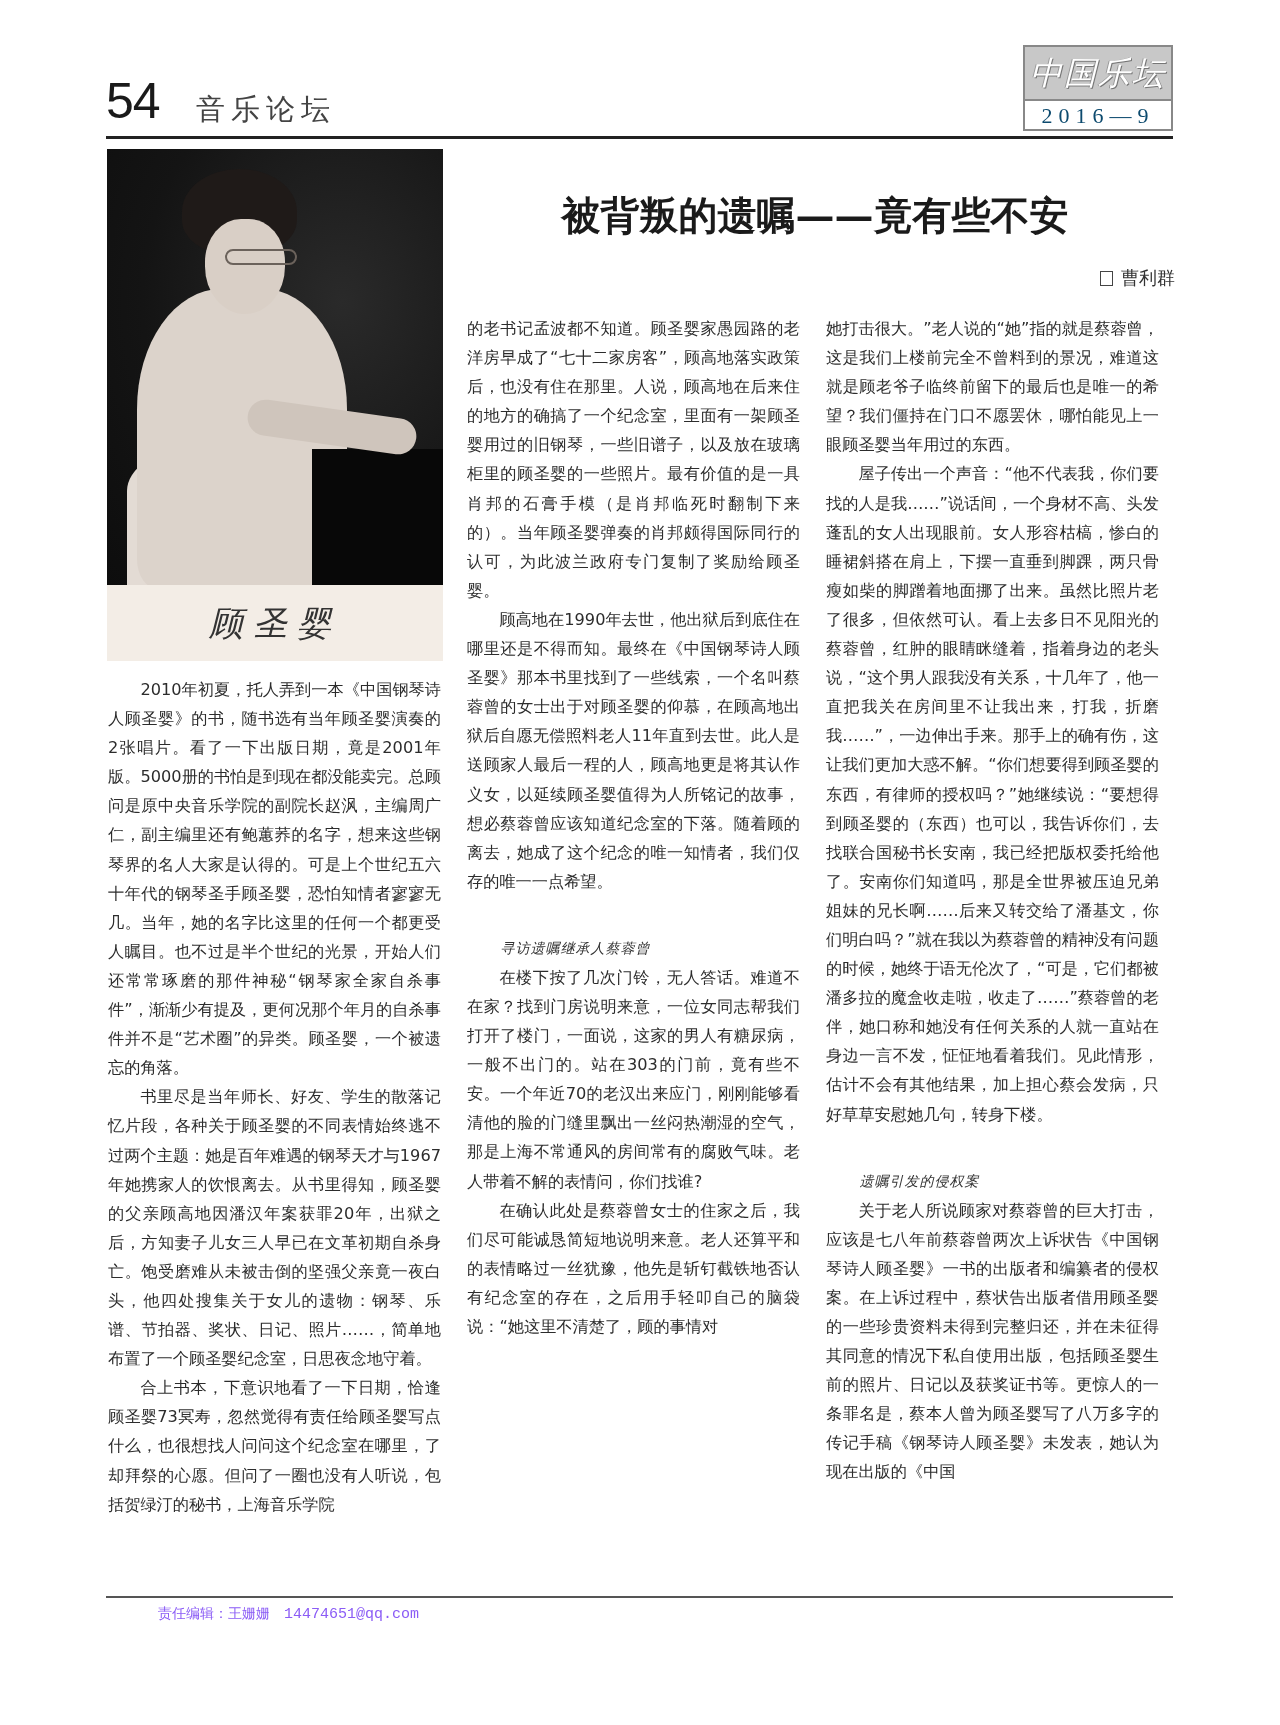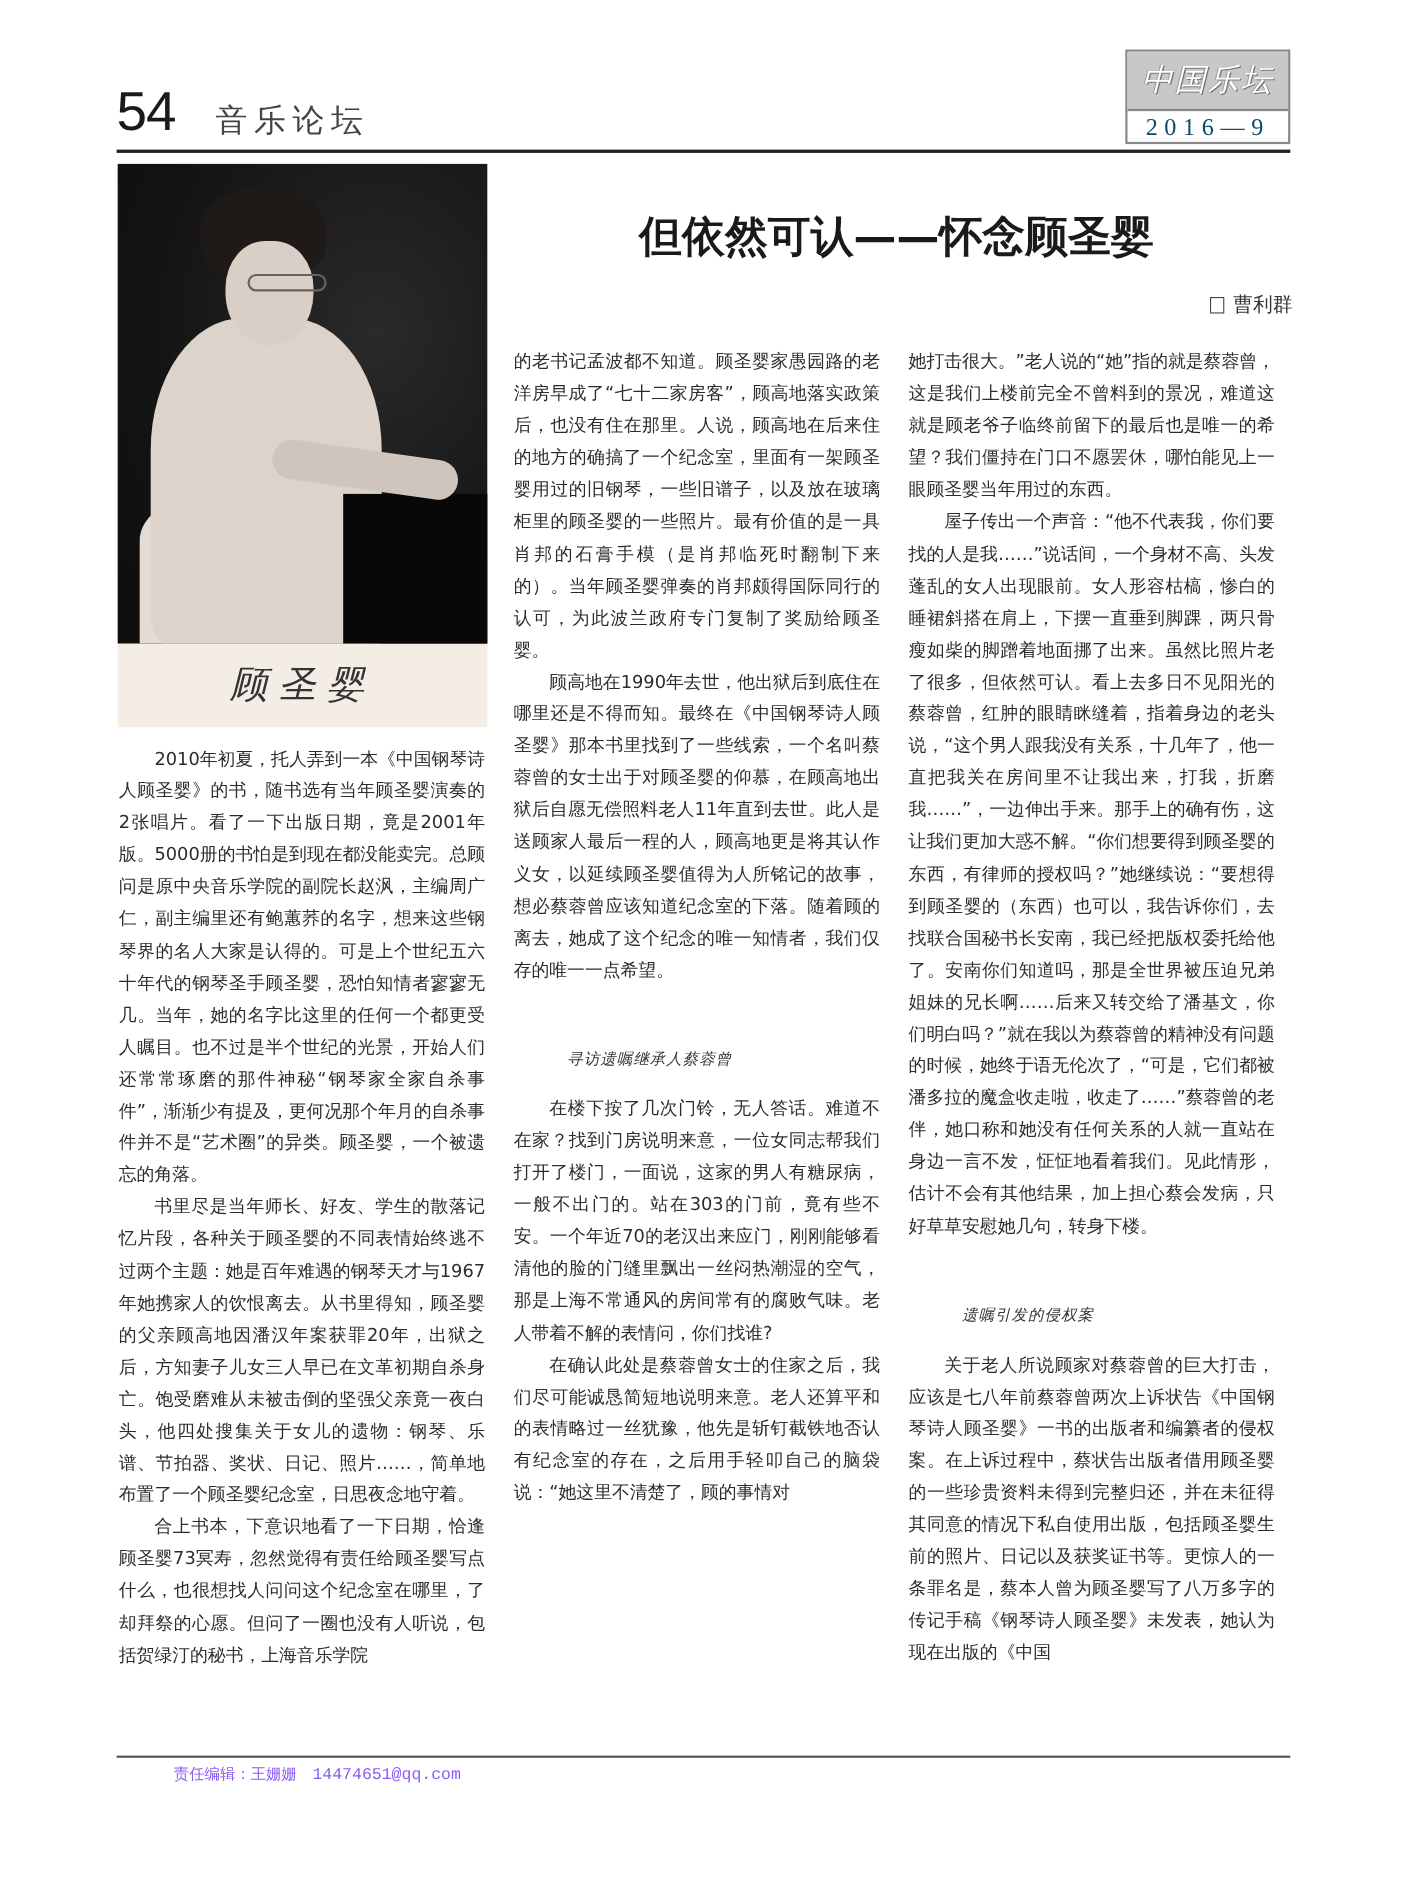--- a/index.html
+++ b/index.html
@@ -16,21 +16,21 @@
     position: absolute; left: 196px; top: 92px;
     font-family: "DejaVu Serif", serif; font-size: 29px; line-height: 34px;
     color: #444; letter-spacing: 6px;
   }
   .masthead {
     position: absolute; left: 1023px; top: 45px; width: 150px; height: 86px;
     border: 2px solid #888; box-sizing: border-box; background: #fff;
   }
   .masthead-logo {
     height: 52px; background: #c8c8c8; border-bottom: 2px solid #888;
-    font-family: "DejaVu Serif", serif; font-style: italic; font-size: 28px; line-height: 52px;
+    font-family: "DejaVu Serif", serif; font-style: italic; font-size: 32px; line-height: 52px;
     color: #fff; text-align: center; letter-spacing: 2px;
     text-shadow: 1px 1px 0 #777, -1px 0 0 #999;
   }
   .masthead-issue {
     height: 30px; font-family: "Liberation Serif", serif; font-size: 22px; line-height: 30px;
     text-align: center; letter-spacing: 6px; color: #0c4a6e;
   }
   .header-rule {
     position: absolute; left: 106px; top: 136px; width: 1067px; height: 3px; background: #222;
   }
@@ -67,21 +67,21 @@
     display: inline-block; width: 13px; height: 15px; border: 1.5px solid #444;
     vertical-align: -2px; margin-right: 8px; box-sizing: border-box;
   }
   .col {
     position: absolute; width: 333px; font-size: 16.2px; line-height: 29.1px;
     color: #2c2c2c; text-align: justify;
   }
   .col p { margin: 0; text-indent: 2em; }
   .col p.cont { text-indent: 0; }
   .col h3 {
-    margin: 15px; font-family: "DejaVu Serif", serif; font-style: italic; font-weight: normal;
+    margin: 0; font-family: "DejaVu Serif", serif; font-style: italic; font-weight: normal;
     font-size: 14px; line-height: 29px; color: #333; padding-left: 2.4em; letter-spacing: 1px;
   }
   .col-1 { left: 108px; top: 675px; }
   .col-2 { left: 467px; top: 314px; }
   .col-3 { left: 826px; top: 314px; }
   .gap { height: 38px; }
   .footer-rule {
     position: absolute; left: 106px; top: 1596px; width: 1067px; height: 2px; background: #555;
   }
   .footer-editor {
@@ -107,21 +107,21 @@
     <div class="dress"></div>
     <div class="hair"></div>
     <div class="face"></div>
     <div class="glasses"></div>
     <div class="piano"></div>
     <div class="arm"></div>
   </div>
   <div class="photo-caption">顾圣婴</div>
 </div>
 
-<div class="title">但依然可认——怀念顾圣婴</div>
+<div class="title">被背叛的遗嘱——竟有些不安</div>
 <div class="byline">
   <span class="box-icon"></span><span>曹利群</span>
 </div>
 
 <div class="col col-1">
   <p>2010年初夏，托人弄到一本《中国钢琴诗人顾圣婴》的书，随书选有当年顾圣婴演奏的2张唱片。看了一下出版日期，竟是2001年版。5000册的书怕是到现在都没能卖完。总顾问是原中央音乐学院的副院长赵沨，主编周广仁，副主编里还有鲍蕙荞的名字，想来这些钢琴界的名人大家是认得的。可是上个世纪五六十年代的钢琴圣手顾圣婴，恐怕知情者寥寥无几。当年，她的名字比这里的任何一个都更受人瞩目。也不过是半个世纪的光景，开始人们还常常琢磨的那件神秘“钢琴家全家自杀事件”，渐渐少有提及，更何况那个年月的自杀事件并不是“艺术圈”的异类。顾圣婴，一个被遗忘的角落。</p>
   <p>书里尽是当年师长、好友、学生的散落记忆片段，各种关于顾圣婴的不同表情始终逃不过两个主题：她是百年难遇的钢琴天才与1967年她携家人的饮恨离去。从书里得知，顾圣婴的父亲顾高地因潘汉年案获罪20年，出狱之后，方知妻子儿女三人早已在文革初期自杀身亡。饱受磨难从未被击倒的坚强父亲竟一夜白头，他四处搜集关于女儿的遗物：钢琴、乐谱、节拍器、奖状、日记、照片……，简单地布置了一个顾圣婴纪念室，日思夜念地守着。</p>
   <p>合上书本，下意识地看了一下日期，恰逢顾圣婴73冥寿，忽然觉得有责任给顾圣婴写点什么，也很想找人问问这个纪念室在哪里，了却拜祭的心愿。但问了一圈也没有人听说，包括贺绿汀的秘书，上海音乐学院</p>
 </div>
 

